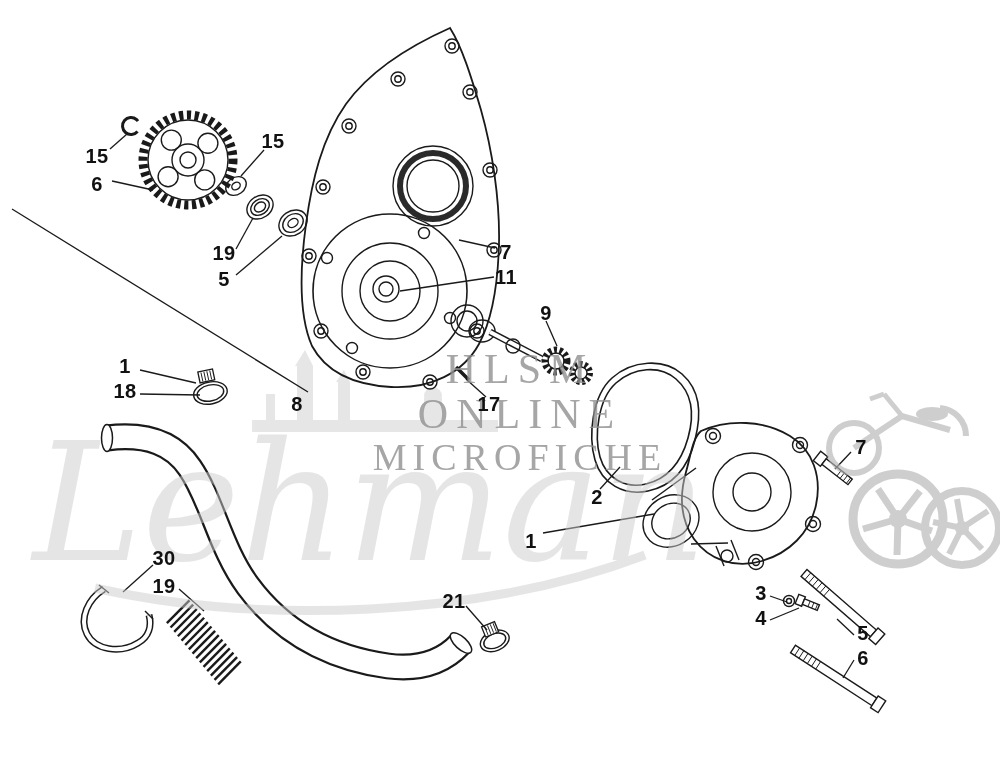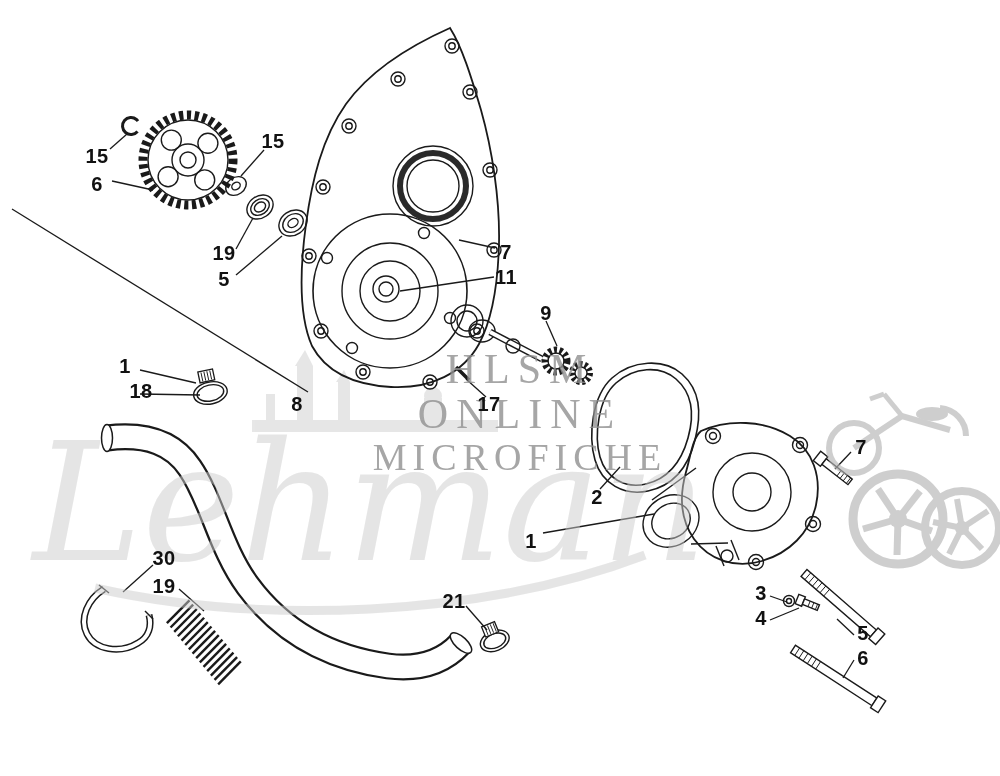--- a/index.html
+++ b/index.html
@@ -320,21 +320,21 @@
   <div class="callout" style="left:97px;top:184px">6</div>
   <div class="callout" style="left:273px;top:141px">15</div>
   <div class="callout" style="left:224px;top:253px">19</div>
   <div class="callout" style="left:224px;top:279px">5</div>
   <div class="callout" style="left:506px;top:252px">7</div>
   <div class="callout" style="left:506px;top:277px">11</div>
   <div class="callout" style="left:546px;top:313px">9</div>
   <div class="callout" style="left:489px;top:404px">17</div>
   <div class="callout" style="left:297px;top:404px">8</div>
   <div class="callout" style="left:125px;top:366px">1</div>
-  <div class="callout" style="left:141px;top:391px">18</div>
+  <div class="callout" style="left:125px;top:391px">18</div>
   <div class="callout" style="left:597px;top:497px">2</div>
   <div class="callout" style="left:531px;top:541px">1</div>
   <div class="callout" style="left:861px;top:447px">7</div>
   <div class="callout" style="left:761px;top:593px">3</div>
   <div class="callout" style="left:761px;top:618px">4</div>
   <div class="callout" style="left:863px;top:633px">5</div>
   <div class="callout" style="left:863px;top:658px">6</div>
   <div class="callout" style="left:164px;top:558px">30</div>
   <div class="callout" style="left:164px;top:586px">19</div>
   <div class="callout" style="left:454px;top:601px">21</div>

